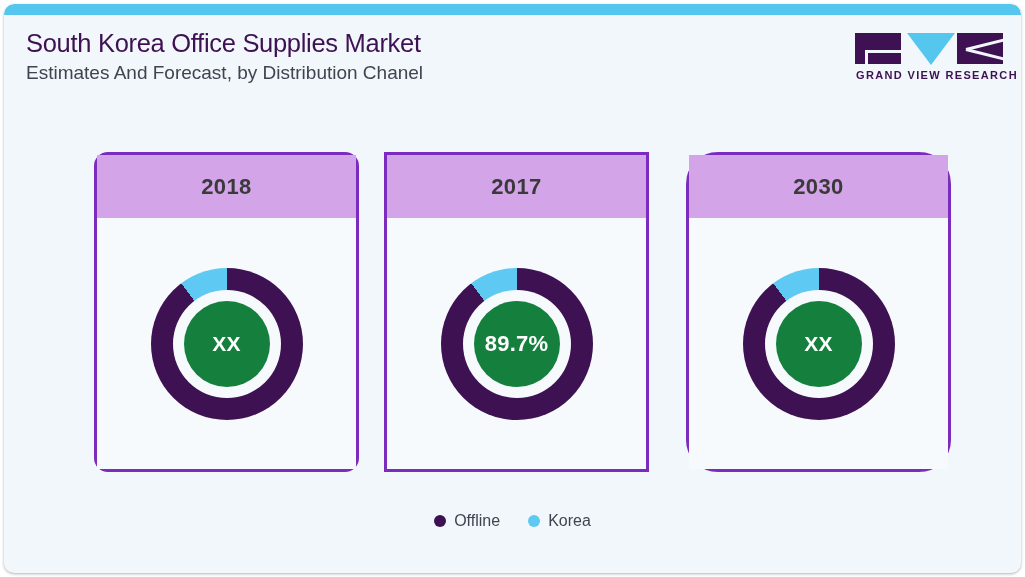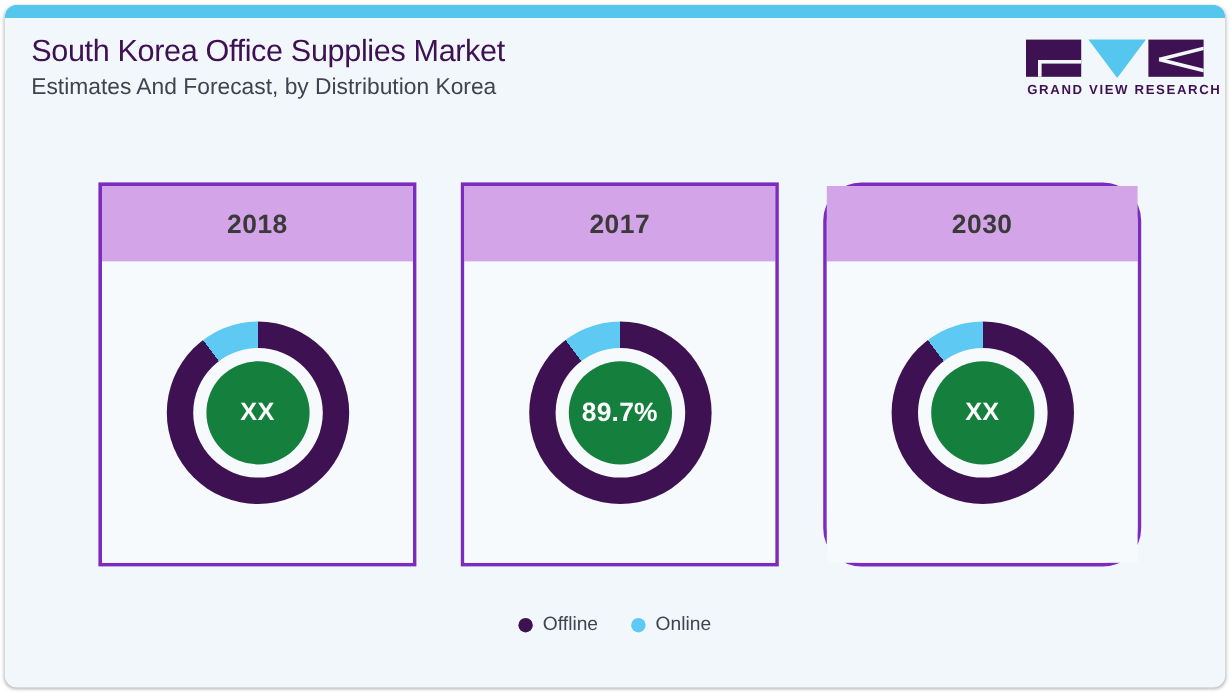--- a/index.html
+++ b/index.html
@@ -158,21 +158,21 @@
   }
   .card {
     position: absolute;
     top: 0;
     width: 265px;
     height: 320px;
     border: 3px solid #7b2cbf;
     background: #f6fafd;
     box-sizing: border-box;
   }
-  .card-1 { left: 0; }
+  .card-1 { left: 12px; border-radius: 14px; }
   .card-2 { left: 302px; }
   .card-3 { left: 604px; border-radius: 32px; }
 
   .card-head {
     height: 63px;
     background: #d3a4e8;
     display: flex;
     align-items: center;
     justify-content: center;
   }
@@ -263,21 +263,21 @@
 </style>
 </head>
 <body>
 
 <div id="infographic">
 
   <div class="top-bar"></div>
 
   <div class="header">
     <div class="title">South Korea Office Supplies Market</div>
-    <div class="subtitle">Estimates And Forecast, by Distribution Korea</div>
+    <div class="subtitle">Estimates And Forecast, by Distribution Chanel</div>
 
     <div class="logo">
       <div class="logo-marks">
         <div class="logo-g"></div>
         <div class="logo-v"></div>
         <div class="logo-r"></div>
       </div>
       <div class="logo-text">GRAND VIEW RESEARCH</div>
     </div>
   </div>
@@ -331,17 +331,17 @@
 
   </div>
 
   <div class="legend">
     <div class="legend-item">
       <span class="legend-dot offline"></span>
       <span class="legend-text">Offline</span>
     </div>
     <div class="legend-item">
       <span class="legend-dot online"></span>
-      <span class="legend-text">Online</span>
+      <span class="legend-text">Korea</span>
     </div>
   </div>
 
 </div>
 
 </body></html>

